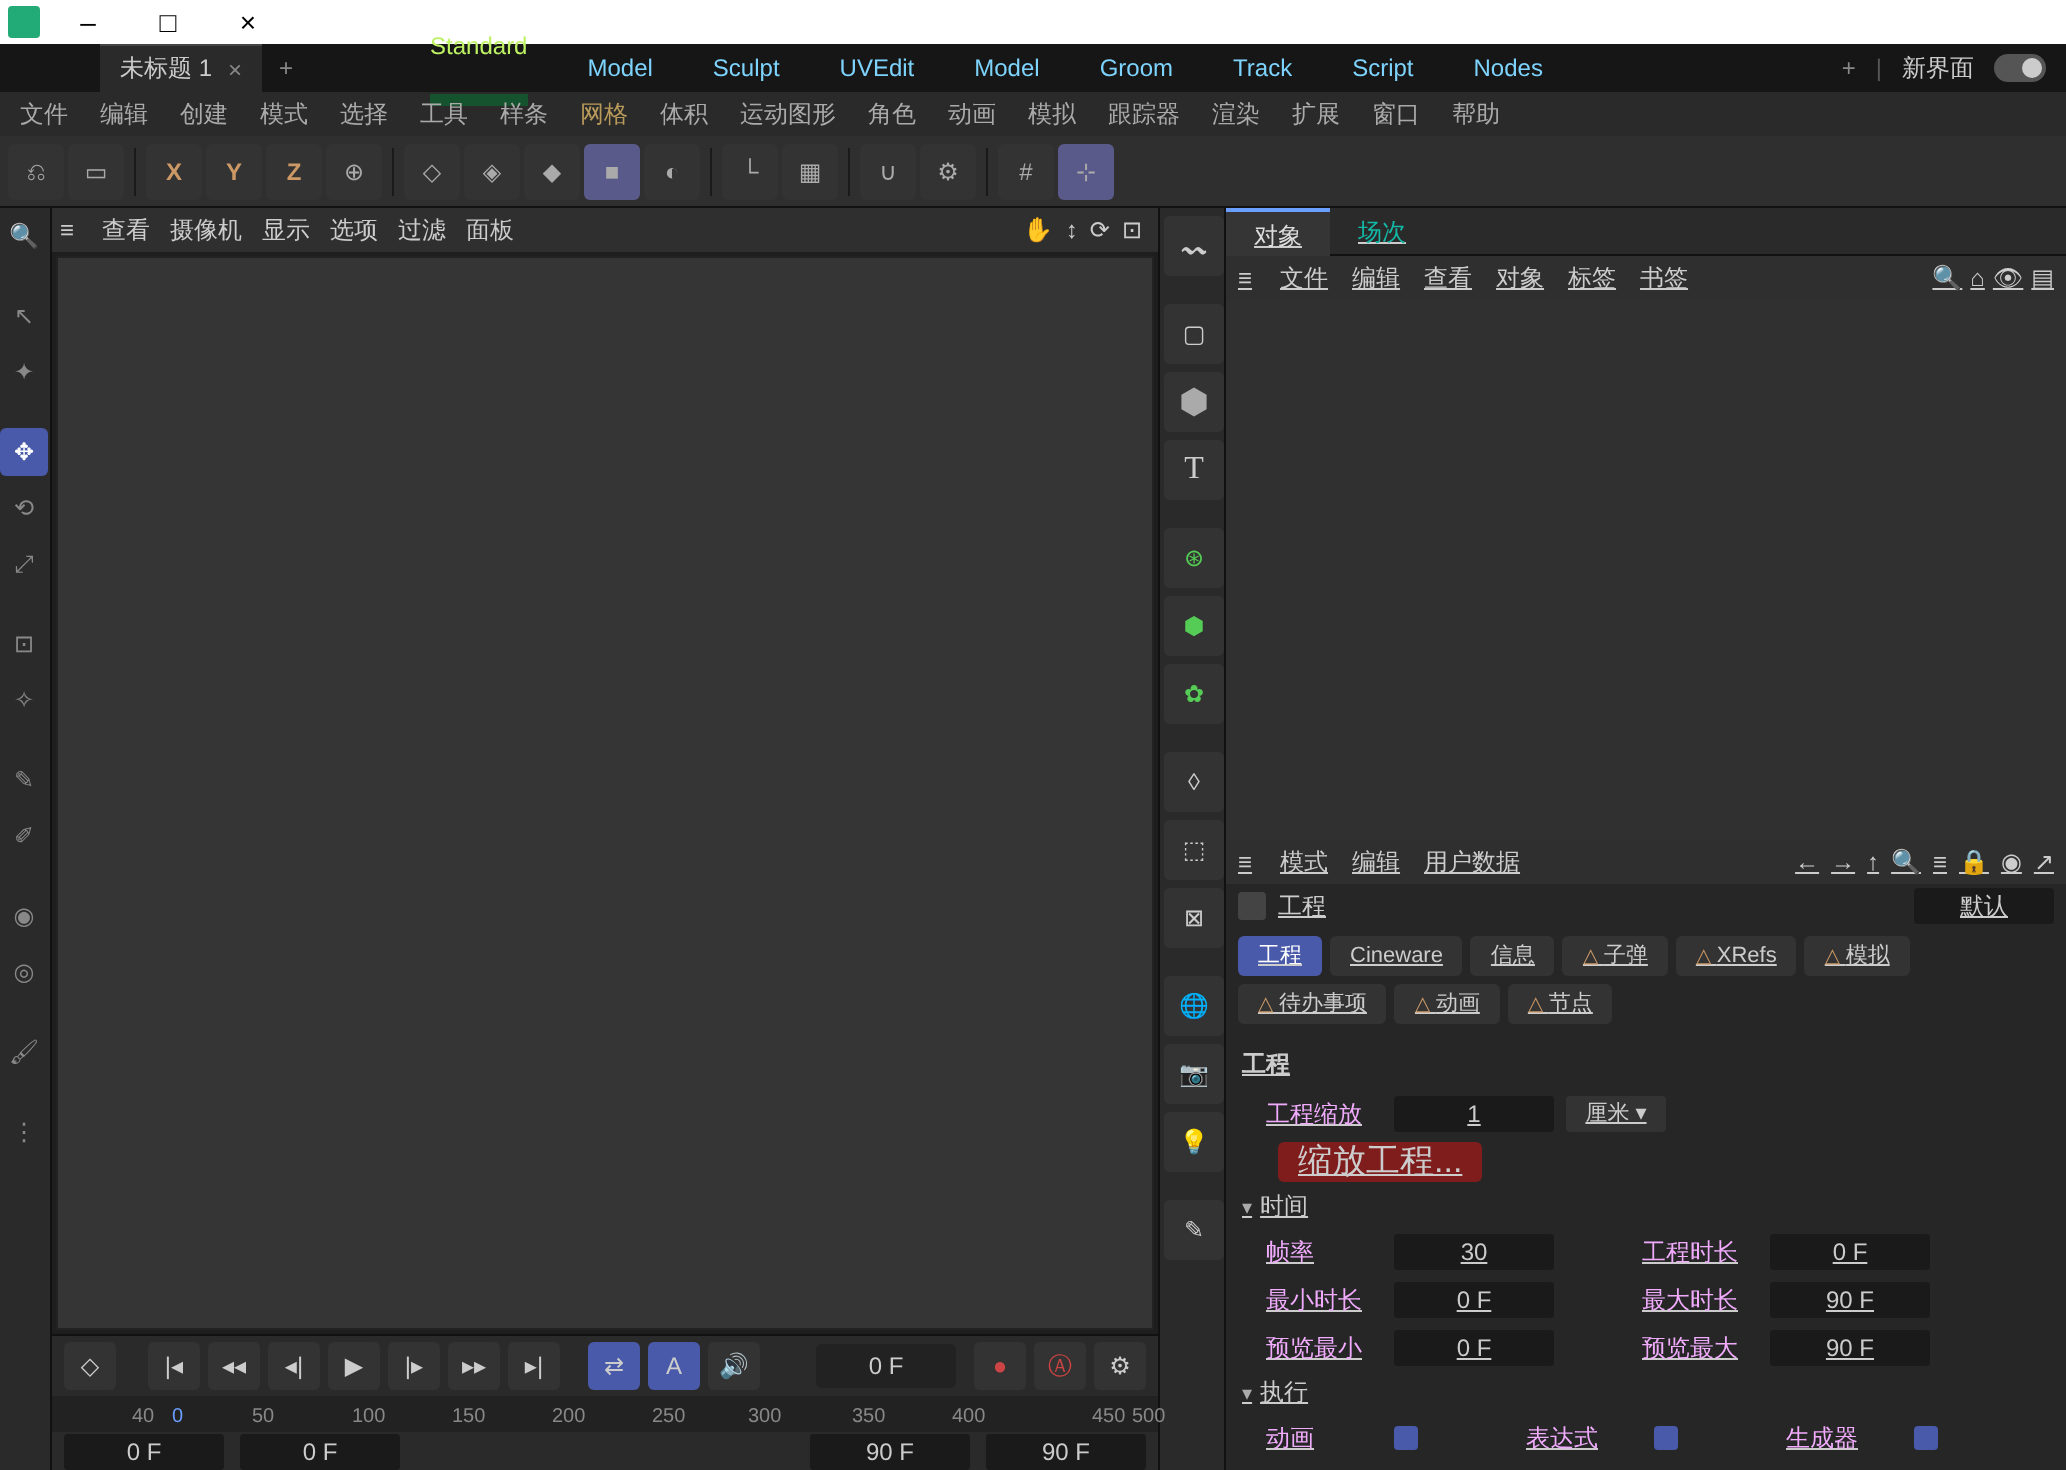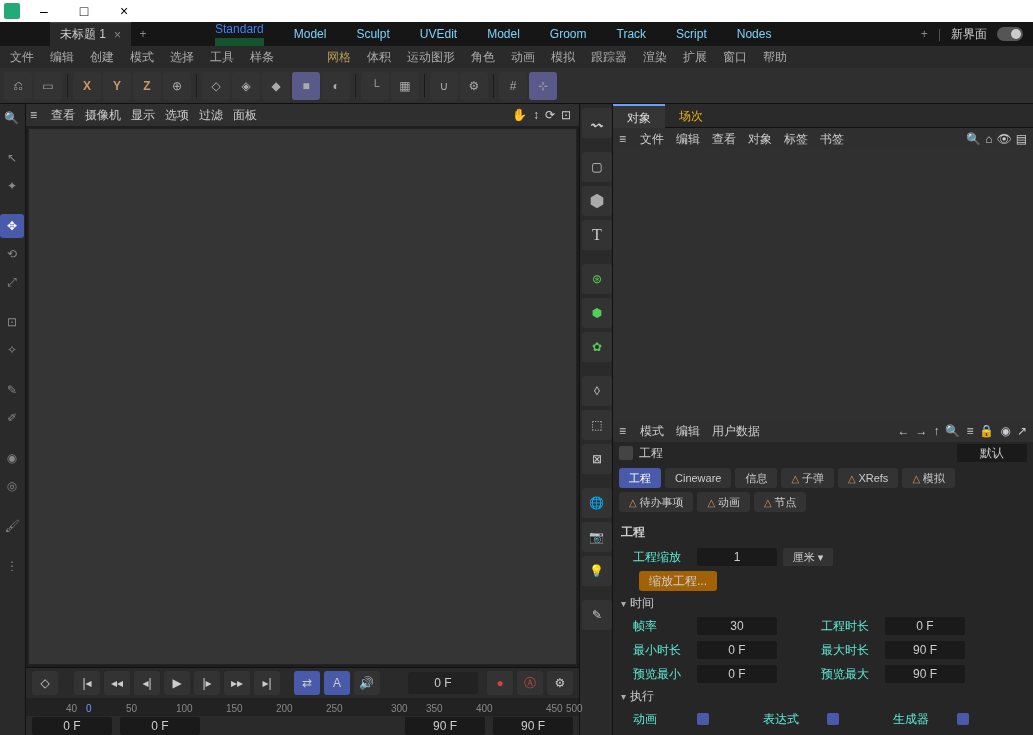--- a/index.html
+++ b/index.html
@@ -7,27 +7,27 @@
 .titlebar { height:22px; background:#fff; display:flex; align-items:center; padding:0 4px; color:#000; }
 .titlebar .icon { width:16px; height:16px; background:#2a7; border-radius:2px; margin-right:4px; }
 .titlebar .title { color:#000; flex:1; }
 .titlebar .winbtn { width:40px; text-align:center; color:#000; font-size:14px; cursor:pointer; }
 .tabs-row { height:24px; background:#161616; display:flex; align-items:center; }
 .file-tab { padding:0 10px; height:24px; display:flex; align-items:center; background:#2a2a2a; border-top:1px solid #444; }
 .file-tab .x { margin-left:8px; color:#888; }
 .plus-tab { width:24px; text-align:center; color:#888; }
 .layout-tabs { flex:1; display:flex; align-items:center; justify-content:flex-start; gap:30px; padding-left:60px; }
 .layout-tab { color:#7dd3fc; cursor:pointer; }
-.layout-tab.active { color:#3b82f6; border-bottom:8px solid #14532d; padding-bottom:2px; }
+.layout-tab.active { color:#bef264; border-bottom:6px solid #14532d; padding-bottom:17px; }
 .tabs-right { display:flex; align-items:center; gap:10px; padding-right:10px; }
 .toggle { width:26px; height:14px; background:#555; border-radius:7px; position:relative; }
 .toggle::after { content:''; position:absolute; width:10px; height:10px; background:#ccc; border-radius:50%; top:2px; right:2px; }
 .menubar { height:22px; background:#2a2a2a; display:flex; align-items:center; padding:0 4px; gap:4px; }
 .menubar span { padding:2px 6px; color:#aaa; cursor:pointer; }
-.menubar span.hl { color:#b89a5a;margin-left:37px; }
+.menubar span.hl { color:#b89a5a; }
 .toolbar { height:36px; background:#2f2f2f; display:flex; align-items:center; padding:0 4px; gap:2px; border-bottom:1px solid #111; }
 .tb-btn { width:28px; height:28px; display:flex; align-items:center; justify-content:center; background:#333; border-radius:3px; cursor:pointer; color:#aaa; }
 .tb-btn.active { background:#5a5a8a; }
 .tb-sep { width:1px; height:24px; background:#1a1a1a; margin:0 3px; }
 .tb-axis { color:#c96; font-weight:bold; }
 .content { display:flex; height:calc(735px - 22px - 24px - 22px - 36px); }
 .left-tools { width:26px; background:#2a2a2a; display:flex; flex-direction:column; padding-top:2px; gap:4px; border-right:1px solid #111; }
 .lt-btn { width:24px; height:24px; display:flex; align-items:center; justify-content:center; color:#888; cursor:pointer; border-radius:3px; }
 .lt-btn.active { background:#4a5aaa; color:#fff; }
 .lt-gap { height:8px; }
@@ -41,43 +41,43 @@
 .tl-btn { width:26px; height:24px; background:#333; border-radius:3px; display:flex; align-items:center; justify-content:center; cursor:pointer; color:#ccc; }
 .tl-btn.blue { background:#4a5aaa; }
 .tl-frame { width:70px; height:22px; background:#222; border-radius:3px; text-align:center; line-height:22px; }
 .tl-ruler { height:18px; background:#222; display:flex; align-items:flex-end; padding:0 40px; position:relative; }
 .tl-tick { position:absolute; font-size:10px; color:#888; bottom:2px; }
 .tl-fields { height:20px; display:flex; align-items:center; padding:0 6px; gap:8px; }
 .fld { width:80px; height:18px; background:#1a1a1a; text-align:center; line-height:18px; border-radius:2px; }
 .mid-tools { width:34px; background:#2a2a2a; display:flex; flex-direction:column; padding:4px 2px; gap:4px; border-left:1px solid #111; border-right:1px solid #111; }
 .mt-btn { width:30px; height:30px; background:#333; border-radius:3px; display:flex; align-items:center; justify-content:center; cursor:pointer; }
 .mt-gap { height:6px; }
-.right-panels { width:420px; background:#262626; display:flex; flex-direction:column; }
+.right-panels { width:420px; background:#262626; display:flex; flex-direction:column;text-decoration:underline; }
 .panel-tabs { height:24px; background:#2a2a2a; display:flex; align-items:center; border-bottom:1px solid #111; }
-.ptab { padding:0 14px; height:24px; line-height:24px; color:#eab308; cursor:pointer; }
+.ptab { padding:0 14px; height:24px; line-height:24px; color:#14b8a6; cursor:pointer; }
 .ptab.active { background:#353535; color:#ddd; border-top:2px solid #6a9eff; }
 .panel-menubar { height:22px; background:#2f2f2f; display:flex; align-items:center; padding:0 6px; gap:12px; }
 .panel-menubar .ham { margin-right:2px; }
 .pm-right { margin-left:auto; display:flex; gap:4px; color:#888; }
 .panel-body { flex:1; background:#303030; }
 .attr-panel { flex:1; display:flex; flex-direction:column; background:#262626; }
 .attr-head { height:22px; display:flex; align-items:center; padding:0 6px; gap:6px; }
 .attr-head .doc-icon { width:14px; height:14px; background:#444; border-radius:2px; }
 .attr-head .sel { margin-left:auto; width:70px; height:18px; background:#1a1a1a; text-align:center; line-height:18px; border-radius:2px; }
 .attr-tabs { display:flex; flex-wrap:wrap; gap:4px; padding:4px 6px; }
 .atab { height:20px; padding:0 10px; line-height:20px; background:#333; border-radius:3px; cursor:pointer; font-size:11px; }
 .atab.active { background:#4a5aaa; color:#fff; }
 .atab.warn::before { content:'△ '; color:#c96; font-size:10px; }
 .attr-section { padding:4px 8px; }
 .sec-title { font-weight:bold; color:#ccc; padding:4px 0; }
 .prop-row { display:flex; align-items:center; height:24px; gap:6px; }
-.prop-label { width:70px; color:#5eead4; padding-left:12px; }
+.prop-label { width:70px; color:#f0abfc; padding-left:12px; }
 .prop-val { width:80px; height:18px; background:#1a1a1a; text-align:center; line-height:18px; border-radius:2px; }
 .prop-unit { width:50px; height:18px; background:#333; text-align:center; line-height:18px; border-radius:2px; font-size:11px; }
-.prop-btn { height:20px; padding:0 10px; background:#a16207; border-radius:3px; line-height:20px; cursor:pointer; font-size:12px; }
+.prop-btn { height:20px; padding:0 10px; background:#7f1d1d; border-radius:3px; line-height:20px; cursor:pointer; font-size:17px; }
 .collapse { display:flex; align-items:center; gap:4px; color:#aaa; padding:2px 0; cursor:pointer; }
 .collapse::before { content:'▾'; font-size:10px; }
 .cb { width:12px; height:12px; background:#4a5aaa; display:inline-block; border-radius:2px; }
 .pm-nav-icons { display:flex; gap:6px; color:#777; margin-left:auto; align-items:center; }
 svg { fill:currentColor; }
 </style>
 </head>
 <body>
 
 <div class="titlebar">
@@ -226,21 +226,21 @@
         </div>
       </div>
       <div class="tl-ruler">
         <span class="tl-tick" style="left:40px">40</span>
         <span class="tl-tick" style="left:60px;color:#6a9eff">0</span>
         <span class="tl-tick" style="left:100px">50</span>
         <span class="tl-tick" style="left:150px">100</span>
         <span class="tl-tick" style="left:200px">150</span>
         <span class="tl-tick" style="left:250px">200</span>
         <span class="tl-tick" style="left:300px">250</span>
-        <span class="tl-tick" style="left:365px">300</span>
+        <span class="tl-tick" style="left:348px">300</span>
         <span class="tl-tick" style="left:400px">350</span>
         <span class="tl-tick" style="left:450px">400</span>
         <span class="tl-tick" style="left:520px">450</span>
         <span class="tl-tick" style="left:540px">500</span>
       </div>
       <div class="tl-fields">
         <div class="fld">0 F</div>
         <div class="fld">0 F</div>
         <div style="flex:1"></div>
         <div class="fld">90 F</div>

